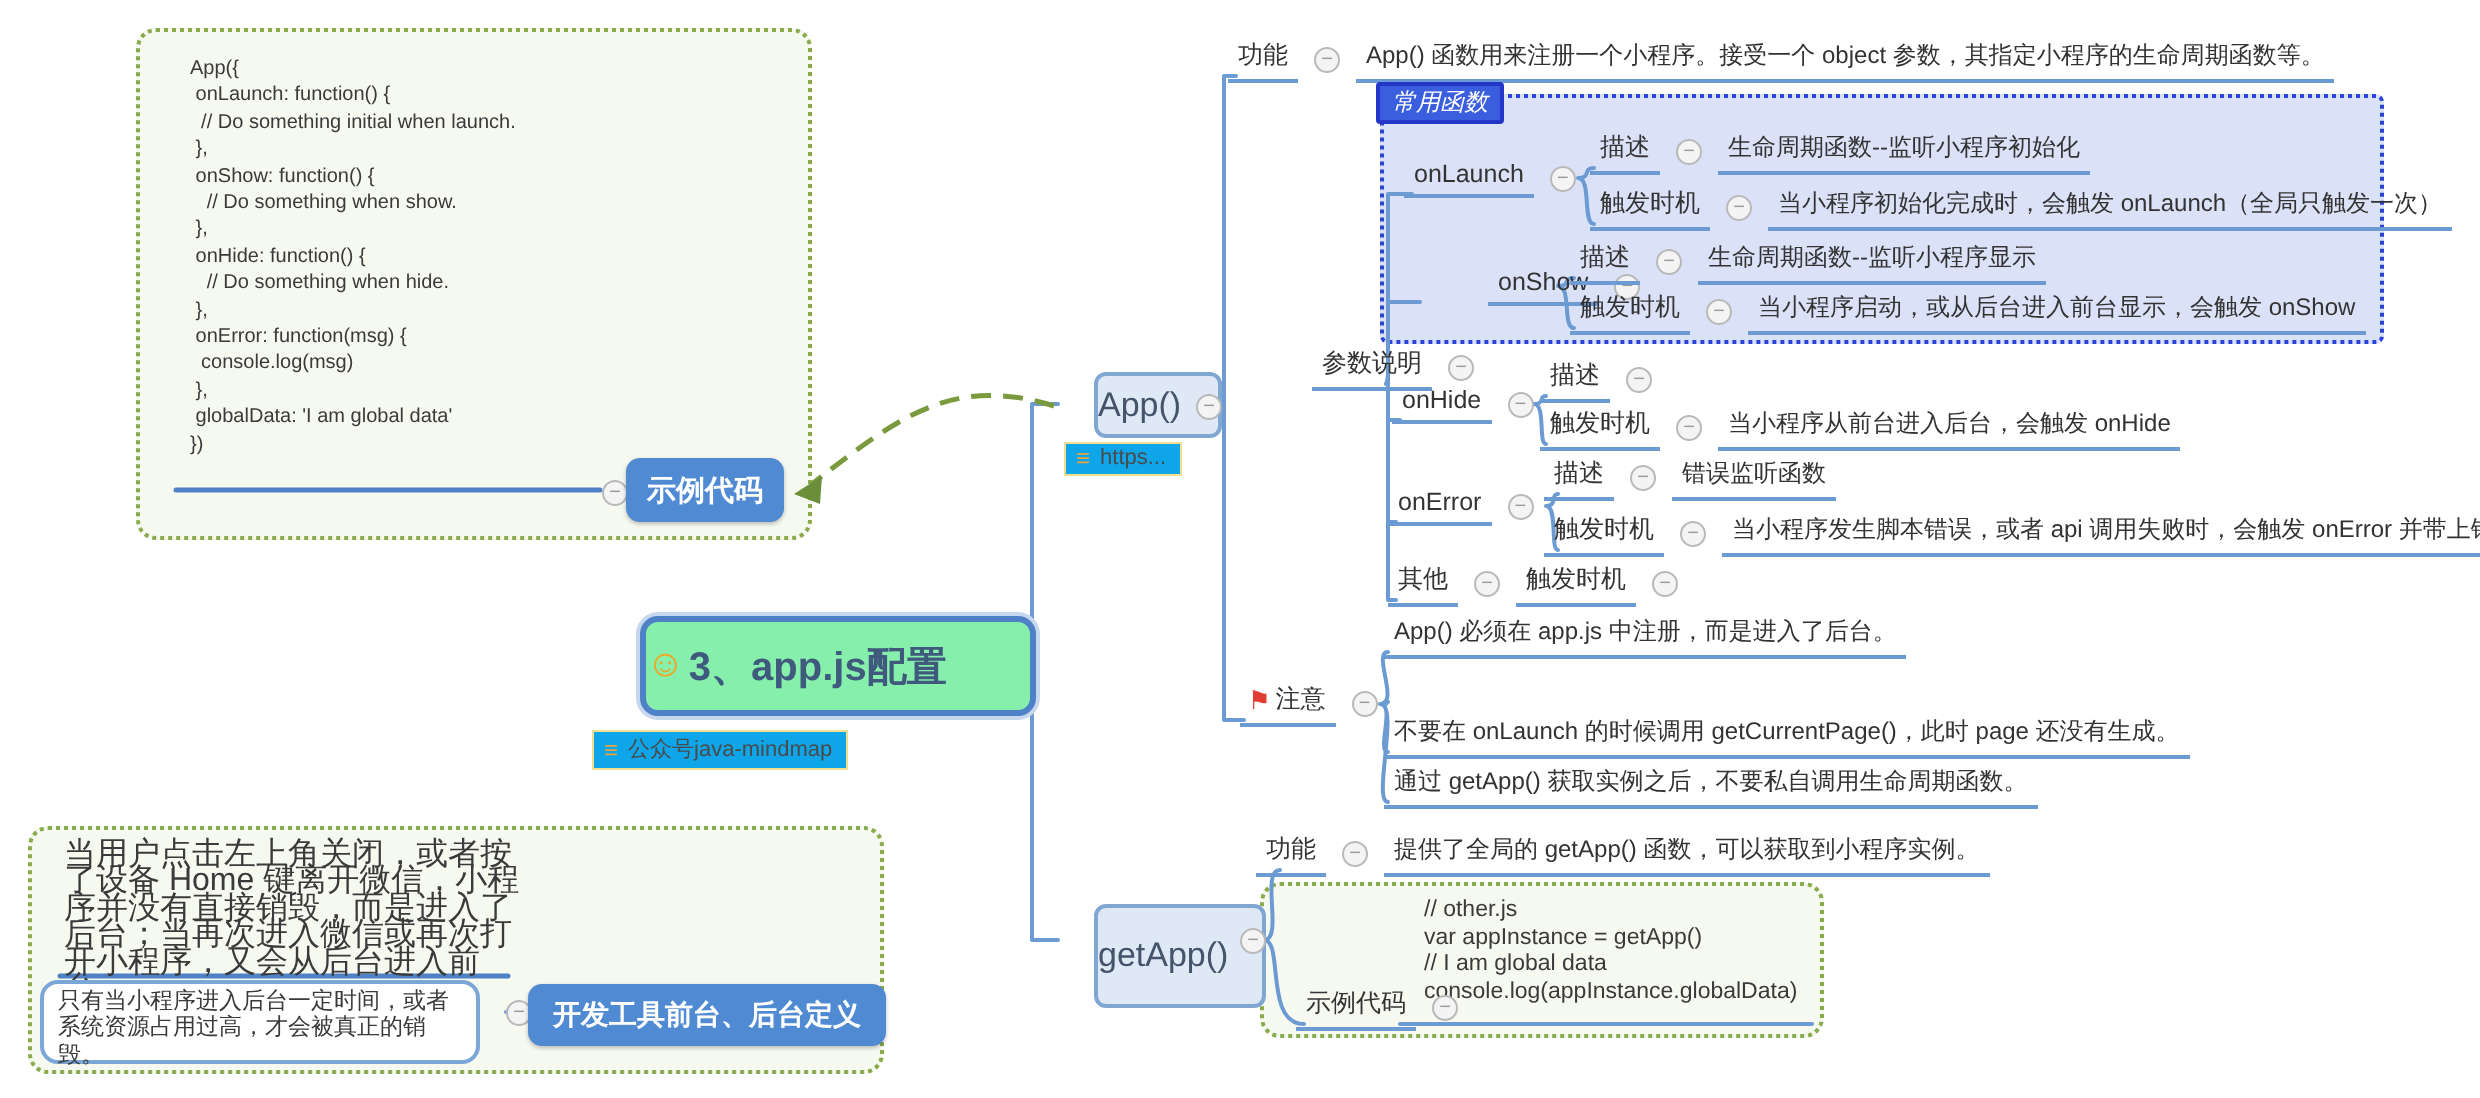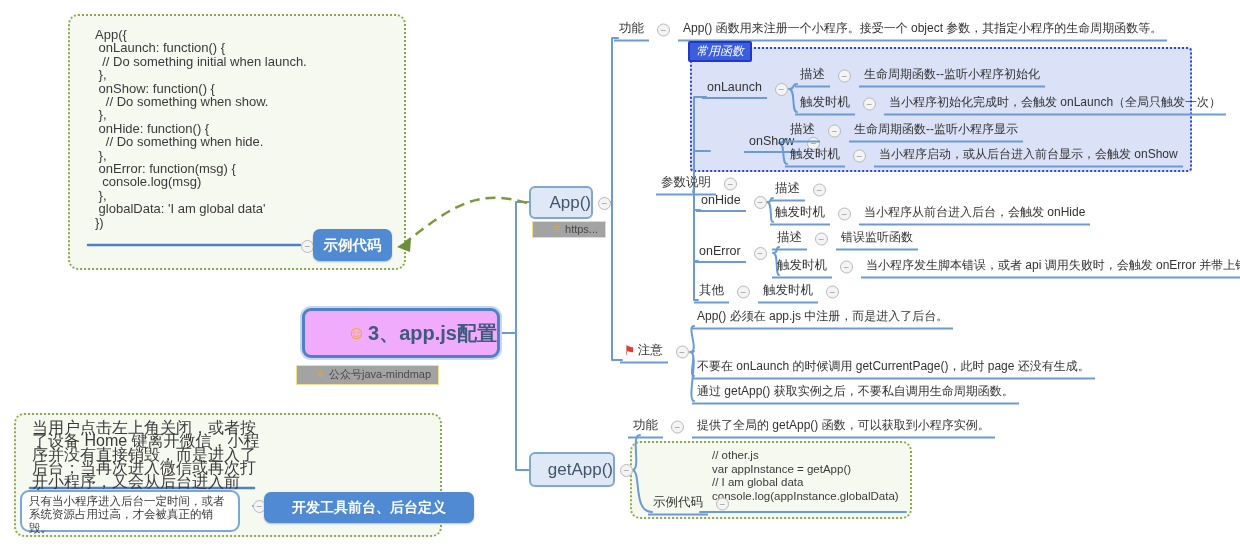--- a/index.html
+++ b/index.html
@@ -6,30 +6,30 @@
   #canvas{position:relative;width:1240px;height:549px;background:#fff;overflow:hidden;}
   .bg{position:absolute;z-index:1;box-sizing:border-box;}
   #connectors{position:absolute;left:0;top:0;z-index:2;}
   .node,.row,.note,.btn,.tag,.para,.bubble,pre.code{position:absolute;z-index:3;box-sizing:border-box;}
 
   
   .greenbox{border:2px dotted #8aab4c;border-radius:10px;background:#f6f9f0;}
   
   .bluebox{border:2px dotted #2b43d6;border-radius:4px;background:#dbe2f8;}
 
-  pre.code{margin:0;font-family:"Liberation Sans","DejaVu Sans",sans-serif;font-size:13px;line-height:13.4px;color:#3a3a3a;white-space:pre;}
-
-  .node{display:flex;align-items:center;justify-content:flex-end;background:#dfe9f6;border:2px solid #80a6d2;border-radius:6px;color:#44546a;}
-  .node.root{background:#f0abfc;border:3px solid #4f81c7;box-shadow:0 0 0 2px #c7d7ee;border-radius:9px;font-weight:bold;font-size:20px;color:#3f5a7d;}
+  pre.code{margin:0;font-family:"Liberation Sans","DejaVu Sans",sans-serif;font-size:10px;line-height:13.4px;color:#3a3a3a;white-space:pre;}
+
+  .node{display:flex;align-items:center;justify-content:flex-start;background:#dfe9f6;border:2px solid #80a6d2;border-radius:6px;color:#44546a;margin-left:18px;}
+  .node.root{background:#86efac;border:3px solid #4f81c7;box-shadow:0 0 0 2px #c7d7ee;border-radius:9px;font-weight:bold;font-size:20px;color:#3f5a7d;}
   .smiley{color:#f2a51d;font-size:19px;margin-right:2px;}
   .smiley::before{content:"☺";}
 
   .btn{display:flex;align-items:center;justify-content:center;background:#4f8ad2;color:#fff;font-weight:bold;border-radius:7px;box-shadow:0 1px 2px rgba(0,0,0,.25);}
 
-  .note{display:flex;align-items:center;gap:5px;background:#a3a3a3;border:1px solid #f1df8d;padding:1px 7px 2px 20px;font-size:11px;color:#4a4a4a;white-space:nowrap;justify-content:flex-end;}
+  .note{display:flex;align-items:center;gap:5px;background:#0ea5e9;border:1px solid #f1df8d;padding:1px 7px 2px 5px;font-size:11px;color:#4a4a4a;white-space:nowrap;justify-content:flex-end;}
   .note-icon{color:#e8a33d;font-weight:bold;font-size:12px;line-height:10px;}
   .note-icon::before{content:"≡";}
 
   .row{display:flex;align-items:center;gap:8px;white-space:nowrap;font-size:12px;color:#333;transform:translateY(-50%);}
   .u{border-bottom:2px solid #6b9bd2;padding:1px 5px 3px;display:inline-flex;align-items:center;}
   .lbl{font-size:12.5px;}
   .minus{display:inline-flex;width:11px;height:11px;border-radius:50%;border:1px solid #b9b9b9;background:#f4f4f4;color:#9a9a9a;font-size:10px;line-height:9px;align-items:center;justify-content:center;flex:none;}
   .minus::before{content:"−";}
   .flag{color:#e03c31;font-size:13px;margin-right:3px;}
   .flag::before{content:"⚑";}
@@ -212,21 +212,21 @@
   <div class="row" style="left:692px;top:318px;">
       <span class="u">App() 必须在 app.js 中注册，而是进入了后台。</span>
     </div>
   <div class="row" style="left:692px;top:368px;">
       <span class="u">不要在 onLaunch 的时候调用 getCurrentPage()，此时 page 还没有生成。</span>
     </div>
   <div class="row" style="left:692px;top:393px;">
       <span class="u">通过 getApp() 获取实例之后，不要私自调用生命周期函数。</span>
     </div>
 
-  <div class="node" style="left:529px;top:452px;width:86px;height:35px;font-size:17px;">
+  <div class="node" style="left:529px;top:452px;width:86px;height:52px;font-size:17px;">
       <span>getApp()</span>
     </div>
   <span class="minus" style="position:absolute;left:620px;top:464px;z-index:3;"></span>
 
   <div class="row" style="left:628px;top:427px;">
     <span class="u lbl">功能</span>
     <span class="minus"></span>
     <span class="u">提供了全局的 getApp() 函数，可以获取到小程序实例。</span>
   </div>
 
@@ -235,17 +235,17 @@
 // I am global data
 console.log(appInstance.globalData)</pre>
   <div class="row" style="left:648px;top:504px;">
     <span class="u lbl">示例代码</span>
     <span class="minus"></span>
   </div>
 
   <div class="para" style="left:32px;top:421px;width:228px;">当用户点击左上角关闭，或者按了设备 Home 键离开微信，小程序并没有直接销毁，而是进入了后台；当再次进入微信或再次打开小程序，又会从后台进入前台。</div>
   <div class="bubble" style="left:20px;top:490px;width:220px;height:42px;">只有当小程序进入后台一定时间，或者系统资源占用过高，才会被真正的销毁。</div>
   <span class="minus" style="position:absolute;left:253px;top:500px;z-index:3;"></span>
-  <div class="btn" style="left:264px;top:492px;width:210px;height:31px;font-size:14px;">
+  <div class="btn" style="left:264px;top:492px;width:179px;height:31px;font-size:14px;">
       <span>开发工具前台、后台定义</span>
     </div>
 
 </div>
 
 </body></html>

